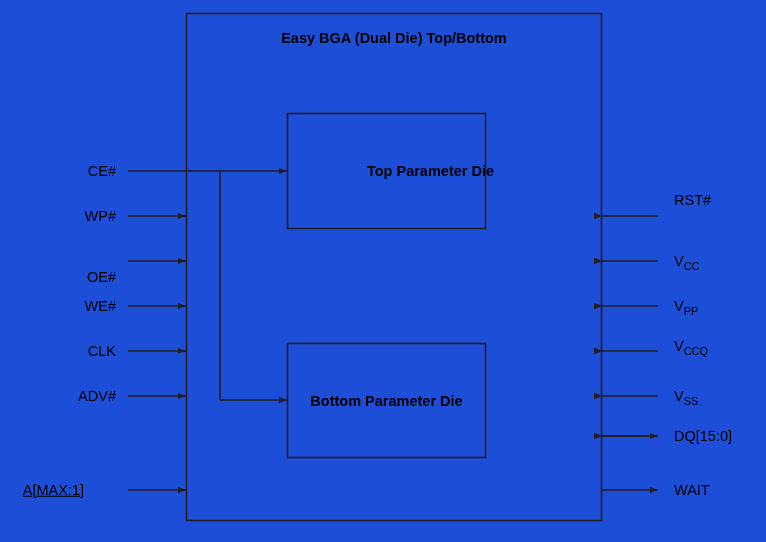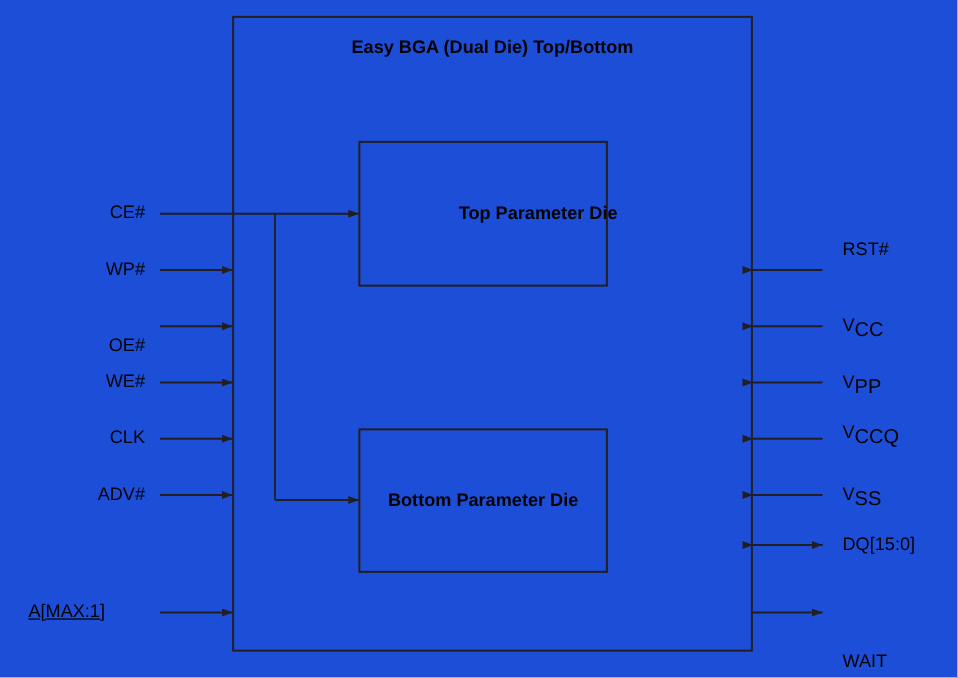--- a/index.html
+++ b/index.html
@@ -52,21 +52,21 @@
   .die-label {
     position: absolute;
     text-align: center;
     font-size: 14.5px;
     font-weight: bold;
     color: #000000;
     transform: translate(-50%, -50%);
     white-space: nowrap;
   }
   .sub {
-    font-size: 16px;
+    font-size: 11px;
     vertical-align: baseline;
     position: relative;
     top: 3.5px;
   }
 </style>
 </head>
 <body>
 
 <div id="canvas">
 
@@ -128,16 +128,16 @@
       <div class="label label-left" style="right: 650px; top: 396px;">ADV#</div>
       <div class="label label-left" style="right: 682px; top: 490px; text-decoration: underline;">A[MAX:1]</div>
     </div>
   <div id="right-labels">
       <div class="label label-right" style="left: 674px; top: 200px;">RST#</div>
       <div class="label label-right" style="left: 674px; top: 261px;"><span>V</span><span class="sub">CC</span></div>
       <div class="label label-right" style="left: 674px; top: 306px;"><span>V</span><span class="sub">PP</span></div>
       <div class="label label-right" style="left: 674px; top: 346px;"><span>V</span><span class="sub">CCQ</span></div>
       <div class="label label-right" style="left: 674px; top: 396px;"><span>V</span><span class="sub">SS</span></div>
       <div class="label label-right" style="left: 674px; top: 436px;">DQ[15:0]</div>
-      <div class="label label-right" style="left: 674px; top: 490px; margin-top: 40px;">WAIT</div>
+      <div class="label label-right" style="left: 674px; top: 490px;">WAIT</div>
     </div>
 
 </div>
 
 </body></html>

